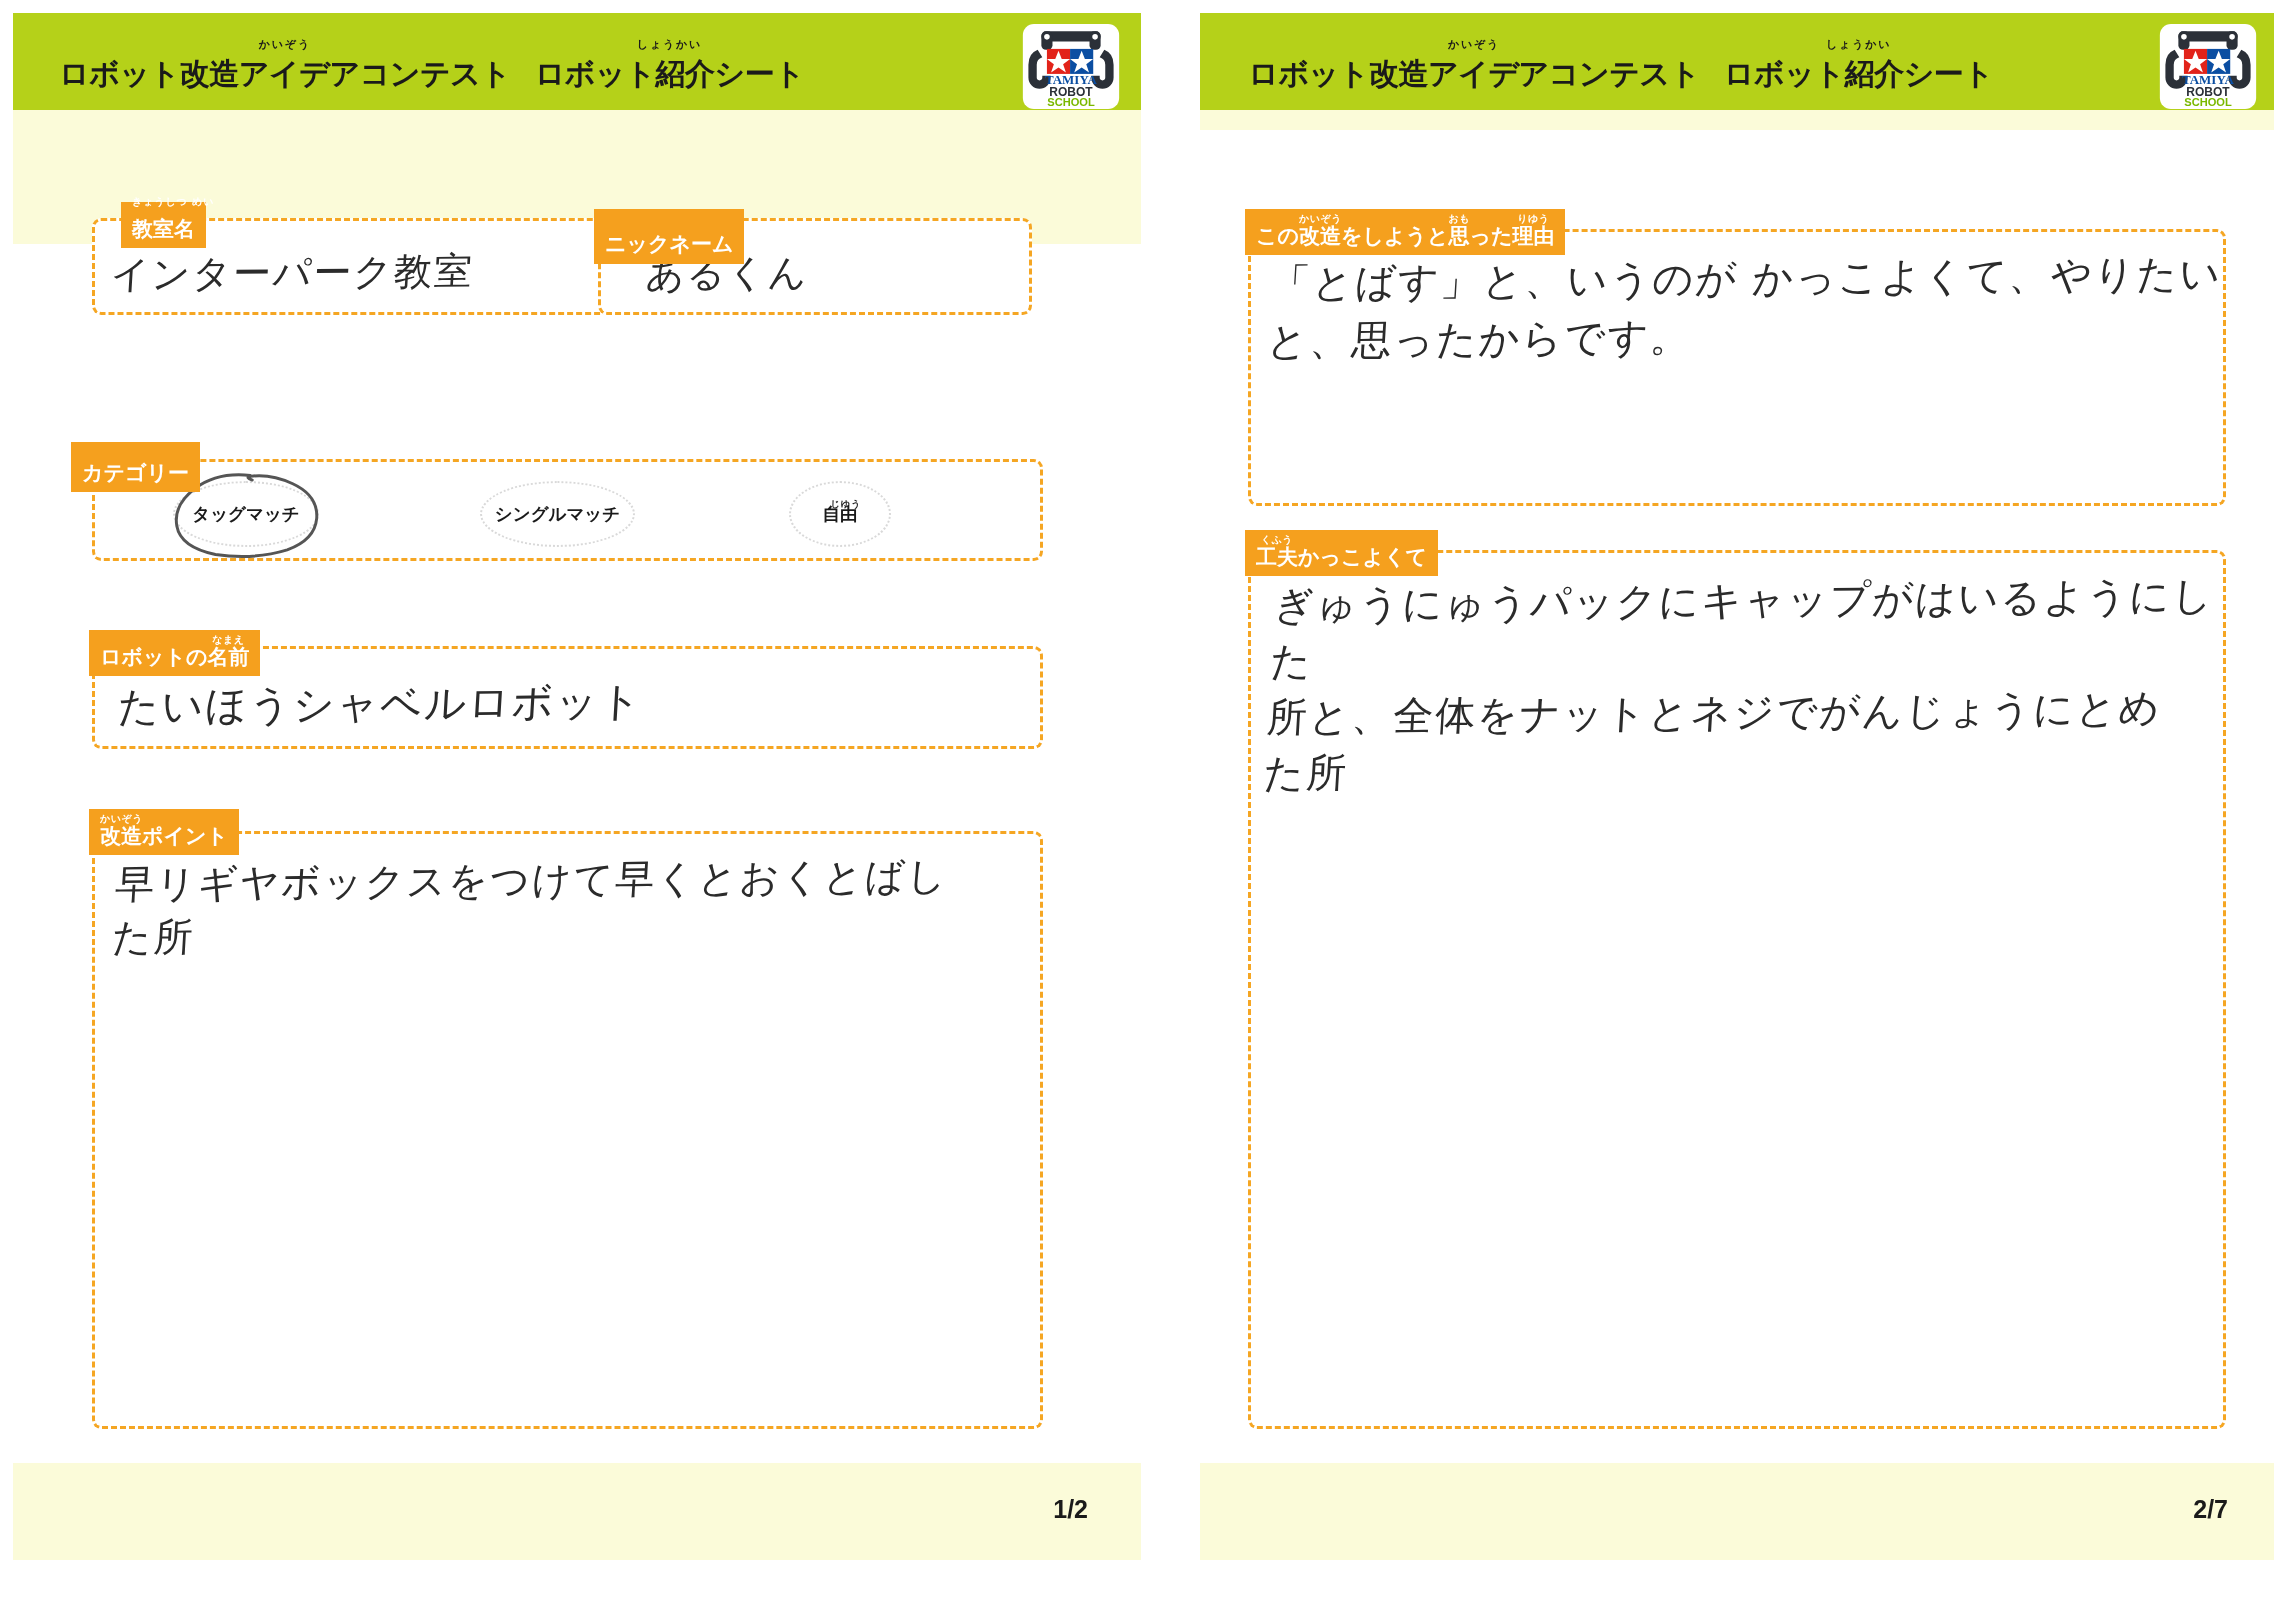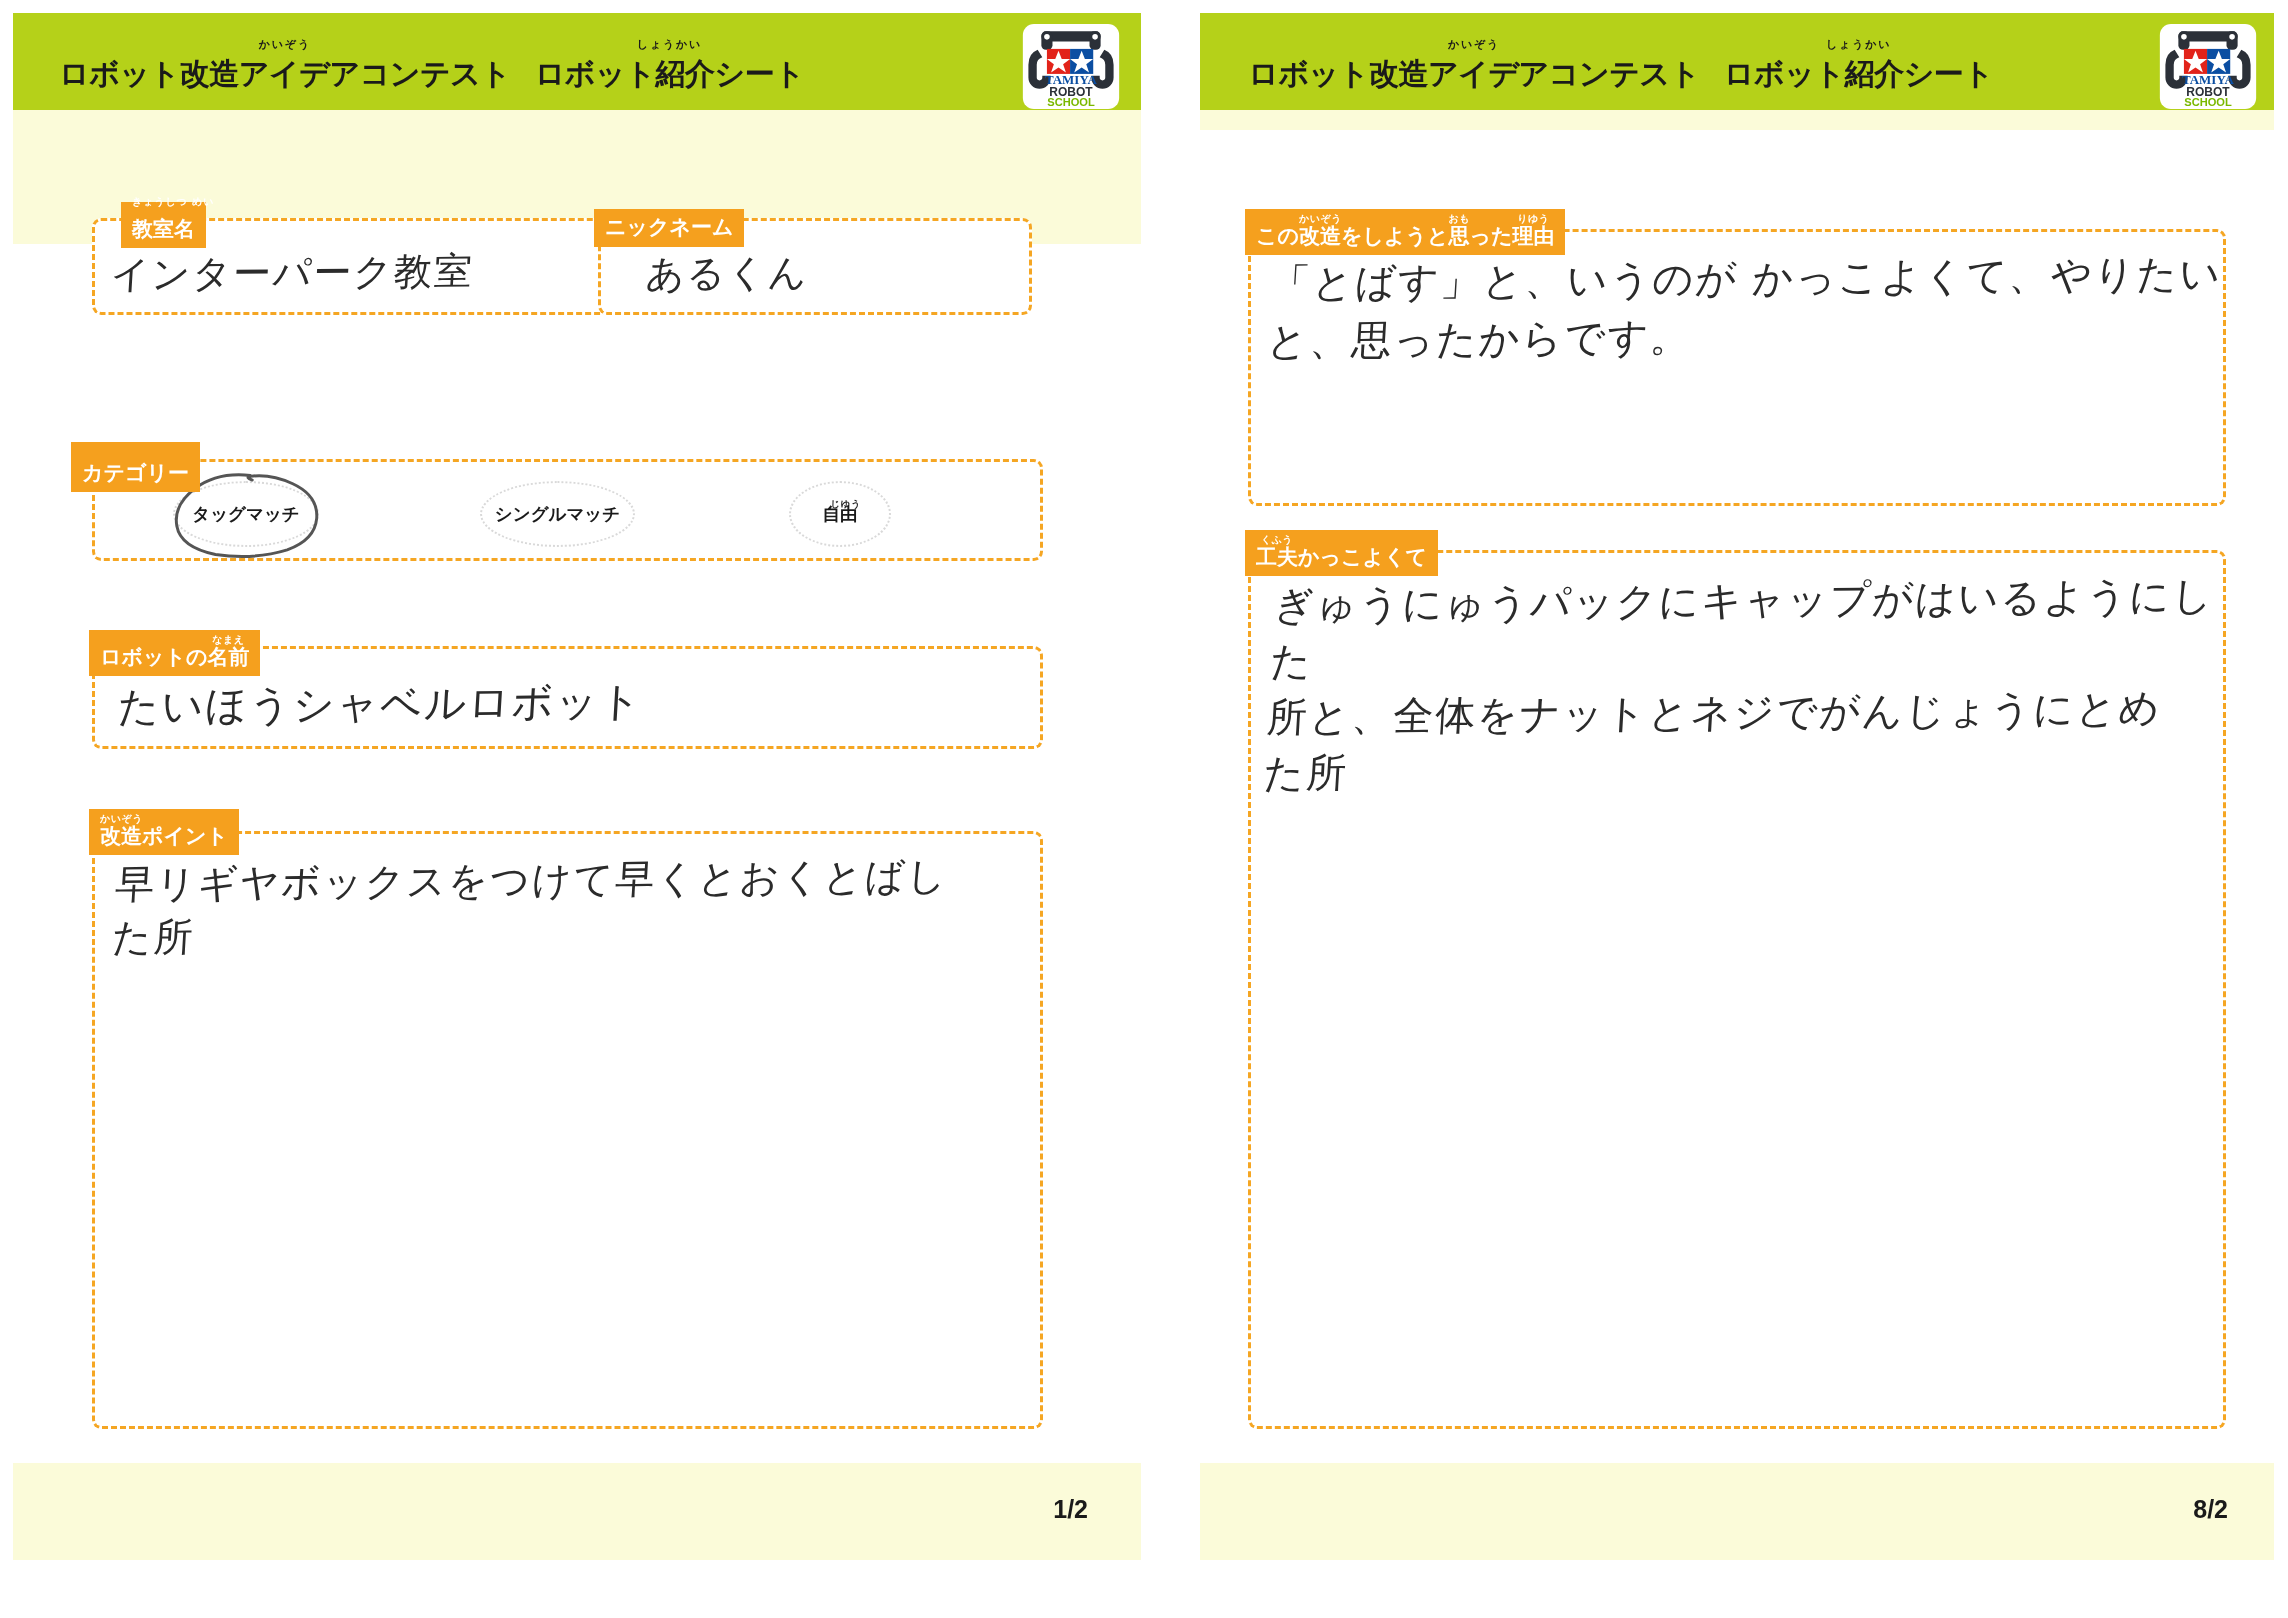--- a/index.html
+++ b/index.html
@@ -194,21 +194,21 @@
     </div>
     <div class="field-label" style="left:89px;top:202px;margin-left:32px;">
       <span class="ruby">きょうしつ めい</span>
       <span class="label-body">教室名</span>
     </div>
     <div class="hand hand-lg" style="left:111px;top:243px;width:498px;">インターパーク教室</div>
 
     <div class="field" style="left:598px;top:218px;width:434px;height:97px;">
     </div>
     <div class="field-label" style="left:594px;top:209px;padding-top:8.3px;">
-      <span class="label-body" style="margin-top:0;">ニックネーム</span>
+      <span class="label-body" style="margin-top:17px;">ニックネーム</span>
     </div>
     <div class="hand hand-lg" style="left:646px;top:243px;width:369px;">あるくん</div>
 
     <div class="field" style="left:92px;top:459px;width:951px;height:102px;">
     </div>
     <div class="field-label" style="left:71px;top:442px;padding-top:21px;">
       <span class="label-body" style="margin-top:0;">カテゴリー</span>
     </div>
 
     <div class="cat-opt" style="left:173px;top:481px;width:146px;height:66px;">
@@ -296,16 +296,16 @@
     <div class="field" style="left:57px;top:550px;width:978px;height:879px;"></div>
     <div class="field-label" style="left:54px;top:530px;">
       <span class="label-body">
         <span class="label-seg"><span class="ruby">くふう</span><span>工夫</span></span><span>かっこよくて</span>
       </span>
     </div>
     <div class="hand" style="left:78px;top:572px;width:951px;font-size:40px;line-height:1.4;">ぎゅうにゅうパックにキャップがはいるようにした
 所と、全体をナットとネジでがんじょうにとめ
 た所</div>
 
-    <div class="page-num" style="right:61px;top:1495px;">8/2</div>
+    <div class="page-num" style="right:61px;top:1495px;">2/7</div>
   </div>
 </div>
 
 
 </body></html>

